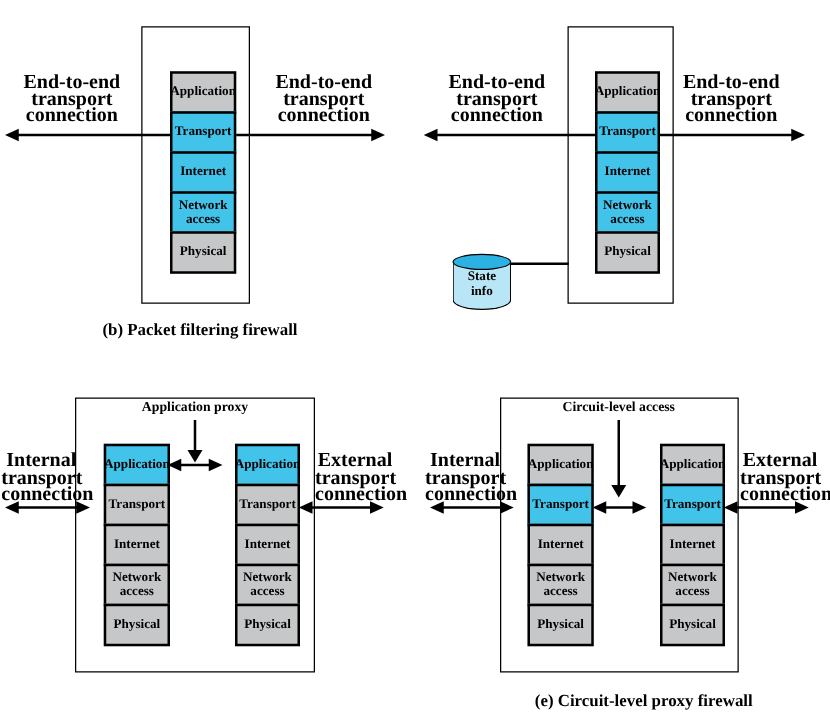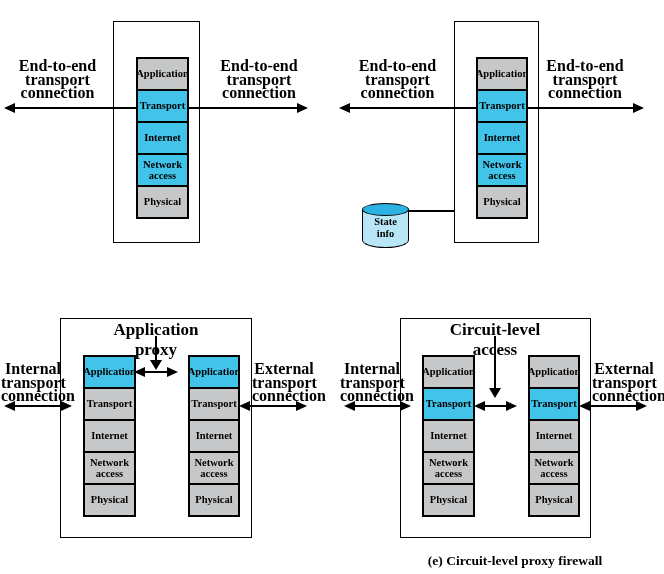--- a/index.html
+++ b/index.html
@@ -30,21 +30,21 @@
   .down-arrow {
     position:absolute; width:12px; display:flex; flex-direction:column; align-items:center; z-index:2;
   }
   .down-arrow .vl { width:2px; flex:1; background:#000; }
   .arr-down { border-width:10px 6px 0 6px; border-color:#000 transparent transparent transparent; }
   .side-label {
     position:absolute; font-weight:bold; font-size:16px; line-height:13.5px;
     text-align:center; white-space:pre-line; z-index:4;
   }
   .proxy-label {
-    position:absolute; font-weight:bold; font-size:17px; text-align:center; z-index:4;
+    position:absolute; font-weight:bold; font-size:11px; text-align:center; z-index:4;
   }
   .caption {
     position:absolute; font-weight:bold; font-size:13.5px; text-align:center; z-index:4;
   }
   .hline { position:absolute; height:2px; background:#000; z-index:1; }
   .cylinder { position:absolute; width:47px; height:45px; z-index:3; }
   .cyl-body {
     position:absolute; left:0; top:6px; width:47px; height:39px;
     border:1.5px solid #000; border-top:none;
     border-radius:0 0 23px 23px / 0 0 8px 8px;
@@ -79,20 +79,21 @@
     <div class="layer" style="background-color: rgb(198, 199, 200);">Physical</div>
   </div>
 
   <div class="side-label" style="left:10px;top:59px;width:95px;">End-to-end
 transport
 connection</div>
   <div class="side-label" style="left:212px;top:59px;width:94px;">End-to-end
 transport
 connection</div>
 
+  <div class="caption" style="left:40px;top:256px;width:240px;">(b) Packet filtering firewall</div>
 
   <div class="outer-box" style="left:454px;top:21px;width:85px;height:222px;"></div>
 
   <div class="dbl-arrow" style="left:339px;top:103px;width:305px;">
     <i class="arr arr-left"></i>
     <span class="line"></span>
     <i class="arr arr-right"></i>
   </div>
 
   <div class="stack" style="left:464px;top:57px;width:64px;">

